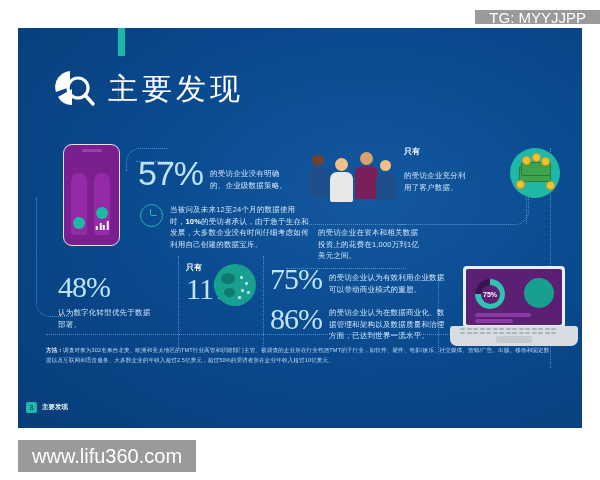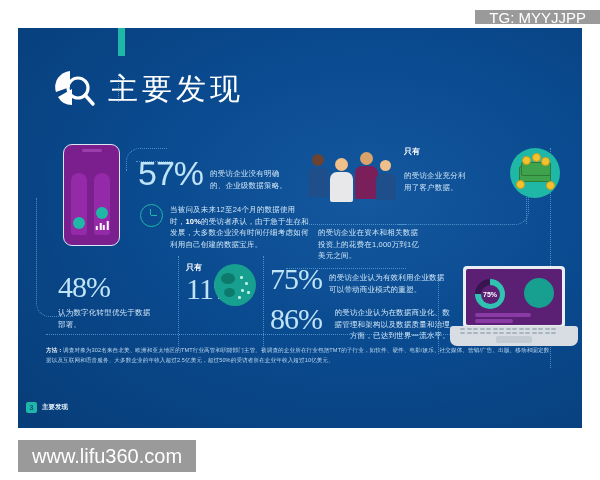--- a/index.html
+++ b/index.html
@@ -221,21 +221,21 @@
   </div>
 
   <div class="blk row" style="left:252px;top:228px;width:180px;">
     <div class="pct sm">75%</div>
     <div class="body" style="padding-top:8px;width:122px;">的受访企业认为有效利用企业数据可以带动商业模式的重塑。</div>
   </div>
 
   <div class="blk" style="left:252px;top:268px;width:180px;">
     <div class="row">
       <div class="pct sm">86%</div>
-      <div class="body" style="padding-top:3px;width:122px;text-align:right;">的受访企业认为在数据商业化、数据管理和架构以及数据质量和治理方面，已达到世界一流水平。</div>
+      <div class="body" style="padding-top:3px;width:122px;">的受访企业认为在数据商业化、数据管理和架构以及数据质量和治理方面，已达到世界一流水平。</div>
     </div>
   </div>
 
   <div id="laptop">
     <div id="lid">
       <div id="screen">
         <div class="donut">
           <em>75%</em>
         </div>
         <div class="sphere"></div>

